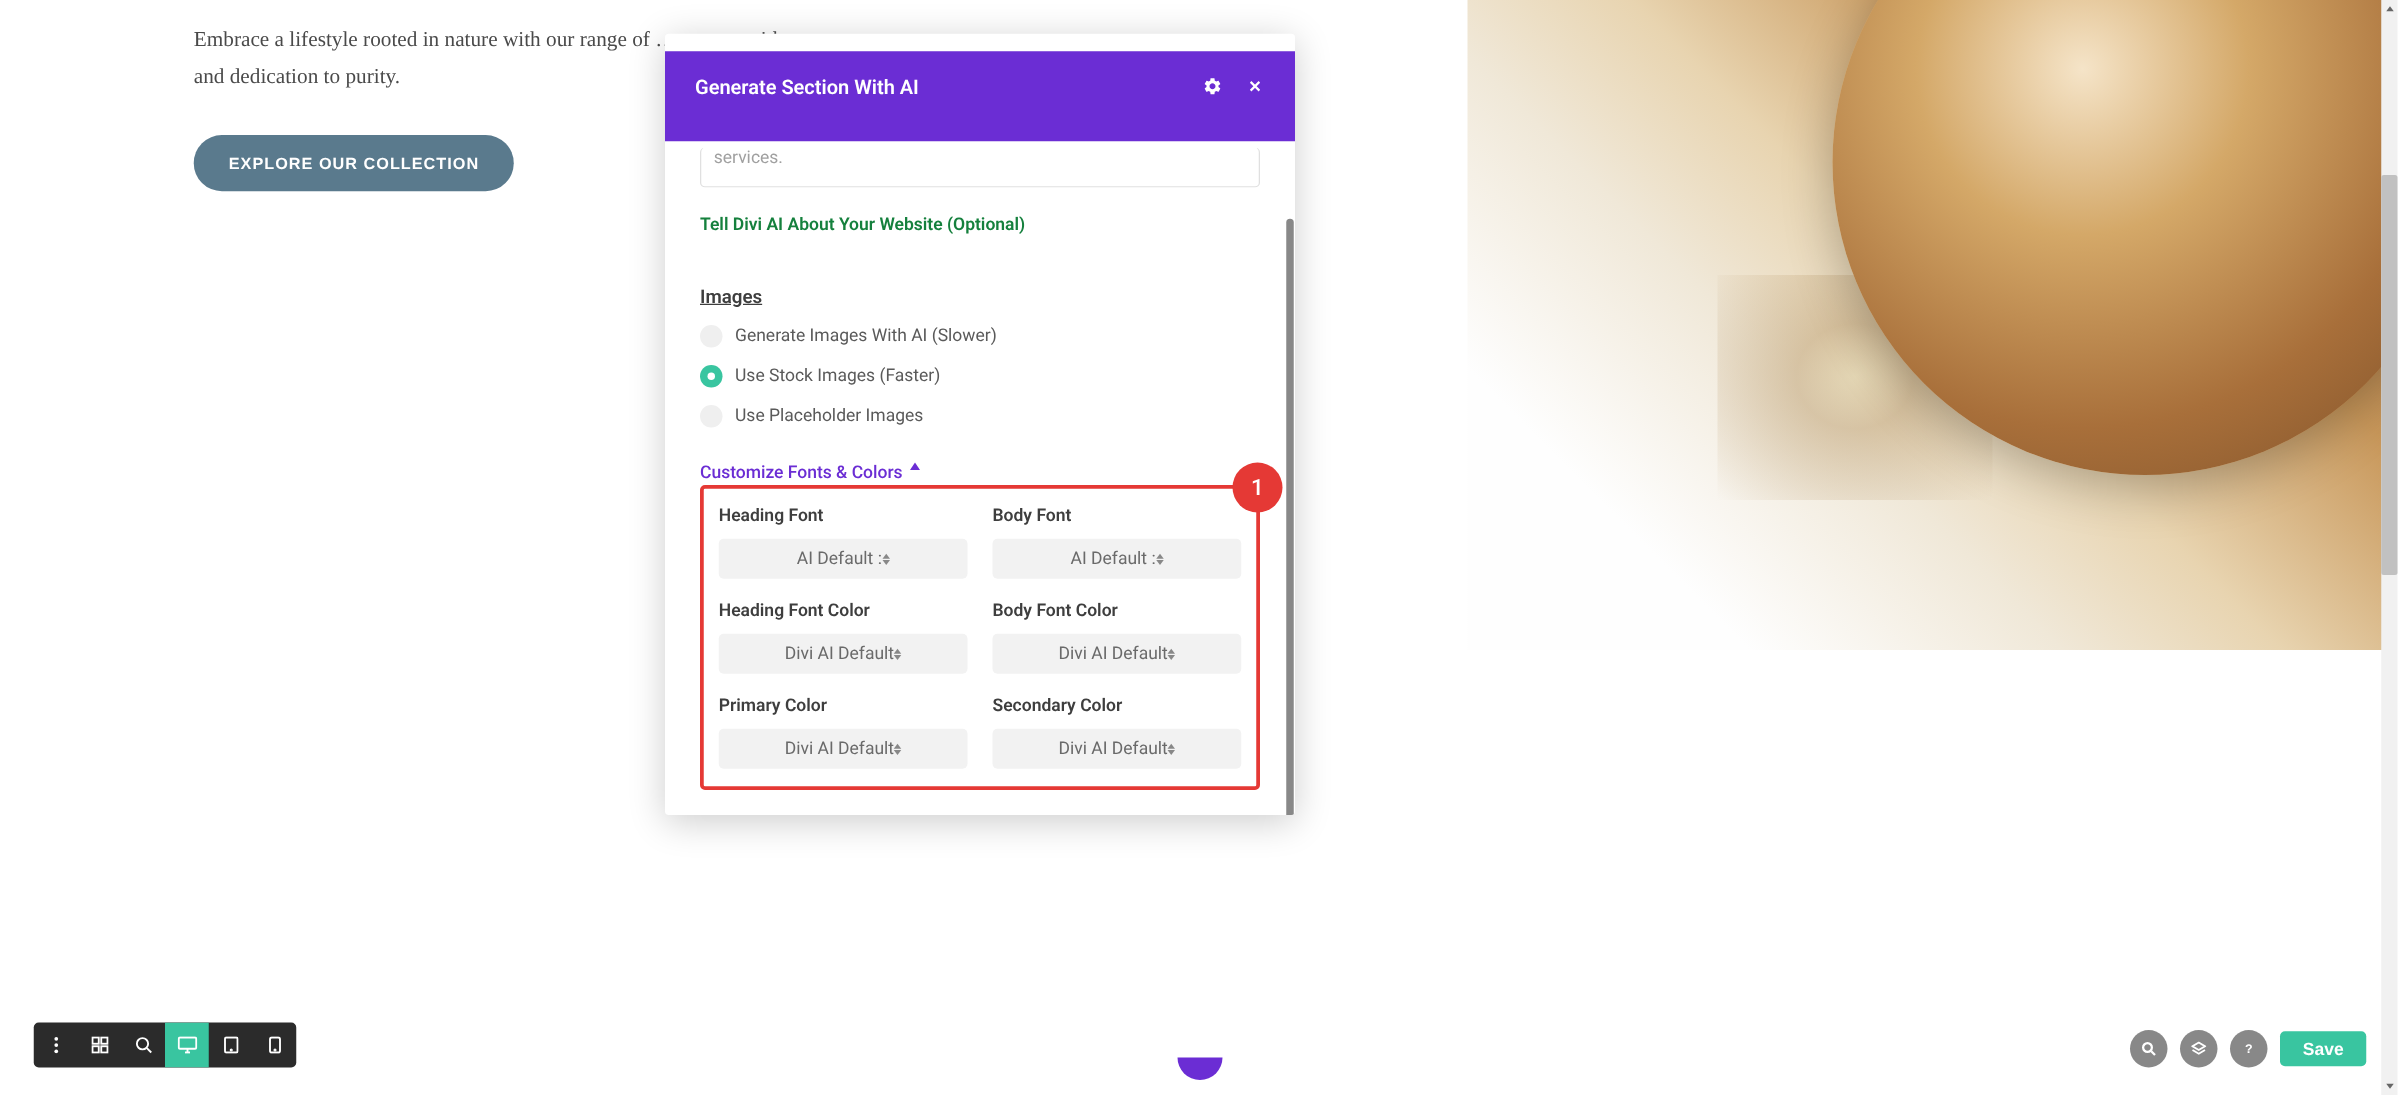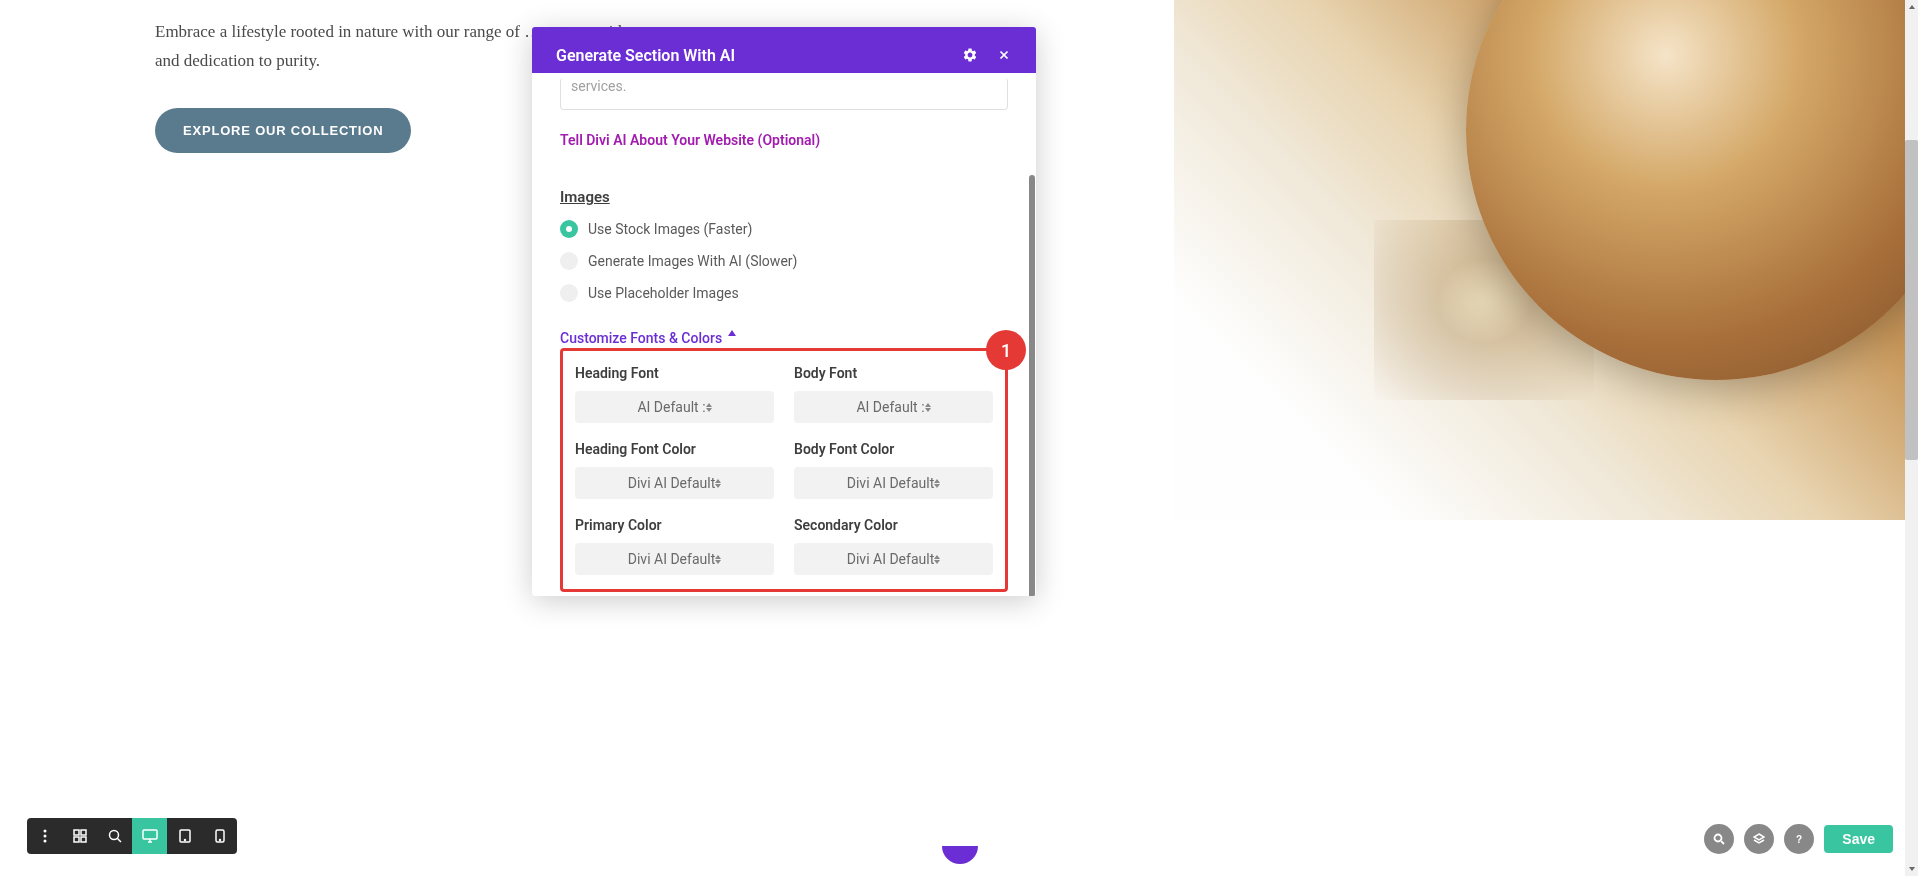--- a/index.html
+++ b/index.html
@@ -92,24 +92,25 @@
       width: 504px;
       background: #fff;
       box-shadow: 0 5px 30px rgba(0,0,0,0.2);
       border-radius: 3px;
       overflow: hidden;
     }
     
     .modal-header {
       background: #6b2dd4;
       color: #fff;
-      padding: 16px 20px 6px 24px;
+      padding: 16px 20px 32px 24px;
       display: flex;
       align-items: center;
       justify-content: space-between;
+      margin-top: 14px;
     }
     
     .modal-title {
       font-size: 16px;
       font-weight: 600;
     }
     
     .modal-header-actions {
       display: flex;
       gap: 10px;
@@ -122,41 +123,41 @@
       border: none;
       background: transparent;
       color: #fff;
       cursor: pointer;
       display: flex;
       align-items: center;
       justify-content: center;
     }
     
     .modal-body {
-      padding: 0 28px 4px 28px;
+      padding: 0 28px 20px 28px;
       max-height: 595px;
       overflow-y: auto;
     }
     
     .textarea-field {
       width: 100%;
       border: 1px solid #e0e0e0;
       border-radius: 4px;
       padding: 10px;
       font-size: 14px;
       color: #6f6f6f;
       font-family: inherit;
       resize: both;
       margin-top: 0;
     }
     
     .field-label {
       font-size: 14px;
       font-weight: 600;
-      color: #a21caf;
+      color: #15803d;
       margin-bottom: 12px;
       margin-top: 22px;
       display: block;
     }
     
     .section-label {
       font-size: 15px;
       font-weight: 600;
       color: #3e3e3e;
       margin-top: 40px;
@@ -471,26 +472,26 @@
     </div>
 
     <div class="modal-body">
       <div class="textarea-field textarea-top">services.</div>
       
       <label class="field-label">Tell Divi AI About Your Website (Optional)</label>
       
       <div class="section-label">Images</div>
       <div class="radio-group">
         <div class="radio-option">
+          <span class="radio-circle"></span>
+          <span class="radio-label">Generate Images With AI (Slower)</span>
+        </div>
+        <div class="radio-option">
           <span class="radio-circle active"></span>
           <span class="radio-label">Use Stock Images (Faster)</span>
-        </div>
-        <div class="radio-option">
-          <span class="radio-circle"></span>
-          <span class="radio-label">Generate Images With AI (Slower)</span>
         </div>
         <div class="radio-option">
           <span class="radio-circle"></span>
           <span class="radio-label">Use Placeholder Images</span>
         </div>
       </div>
       
       <div class="customize-link">
         <span>Customize Fonts &amp; Colors</span>
         <span class="triangle-up"></span>

